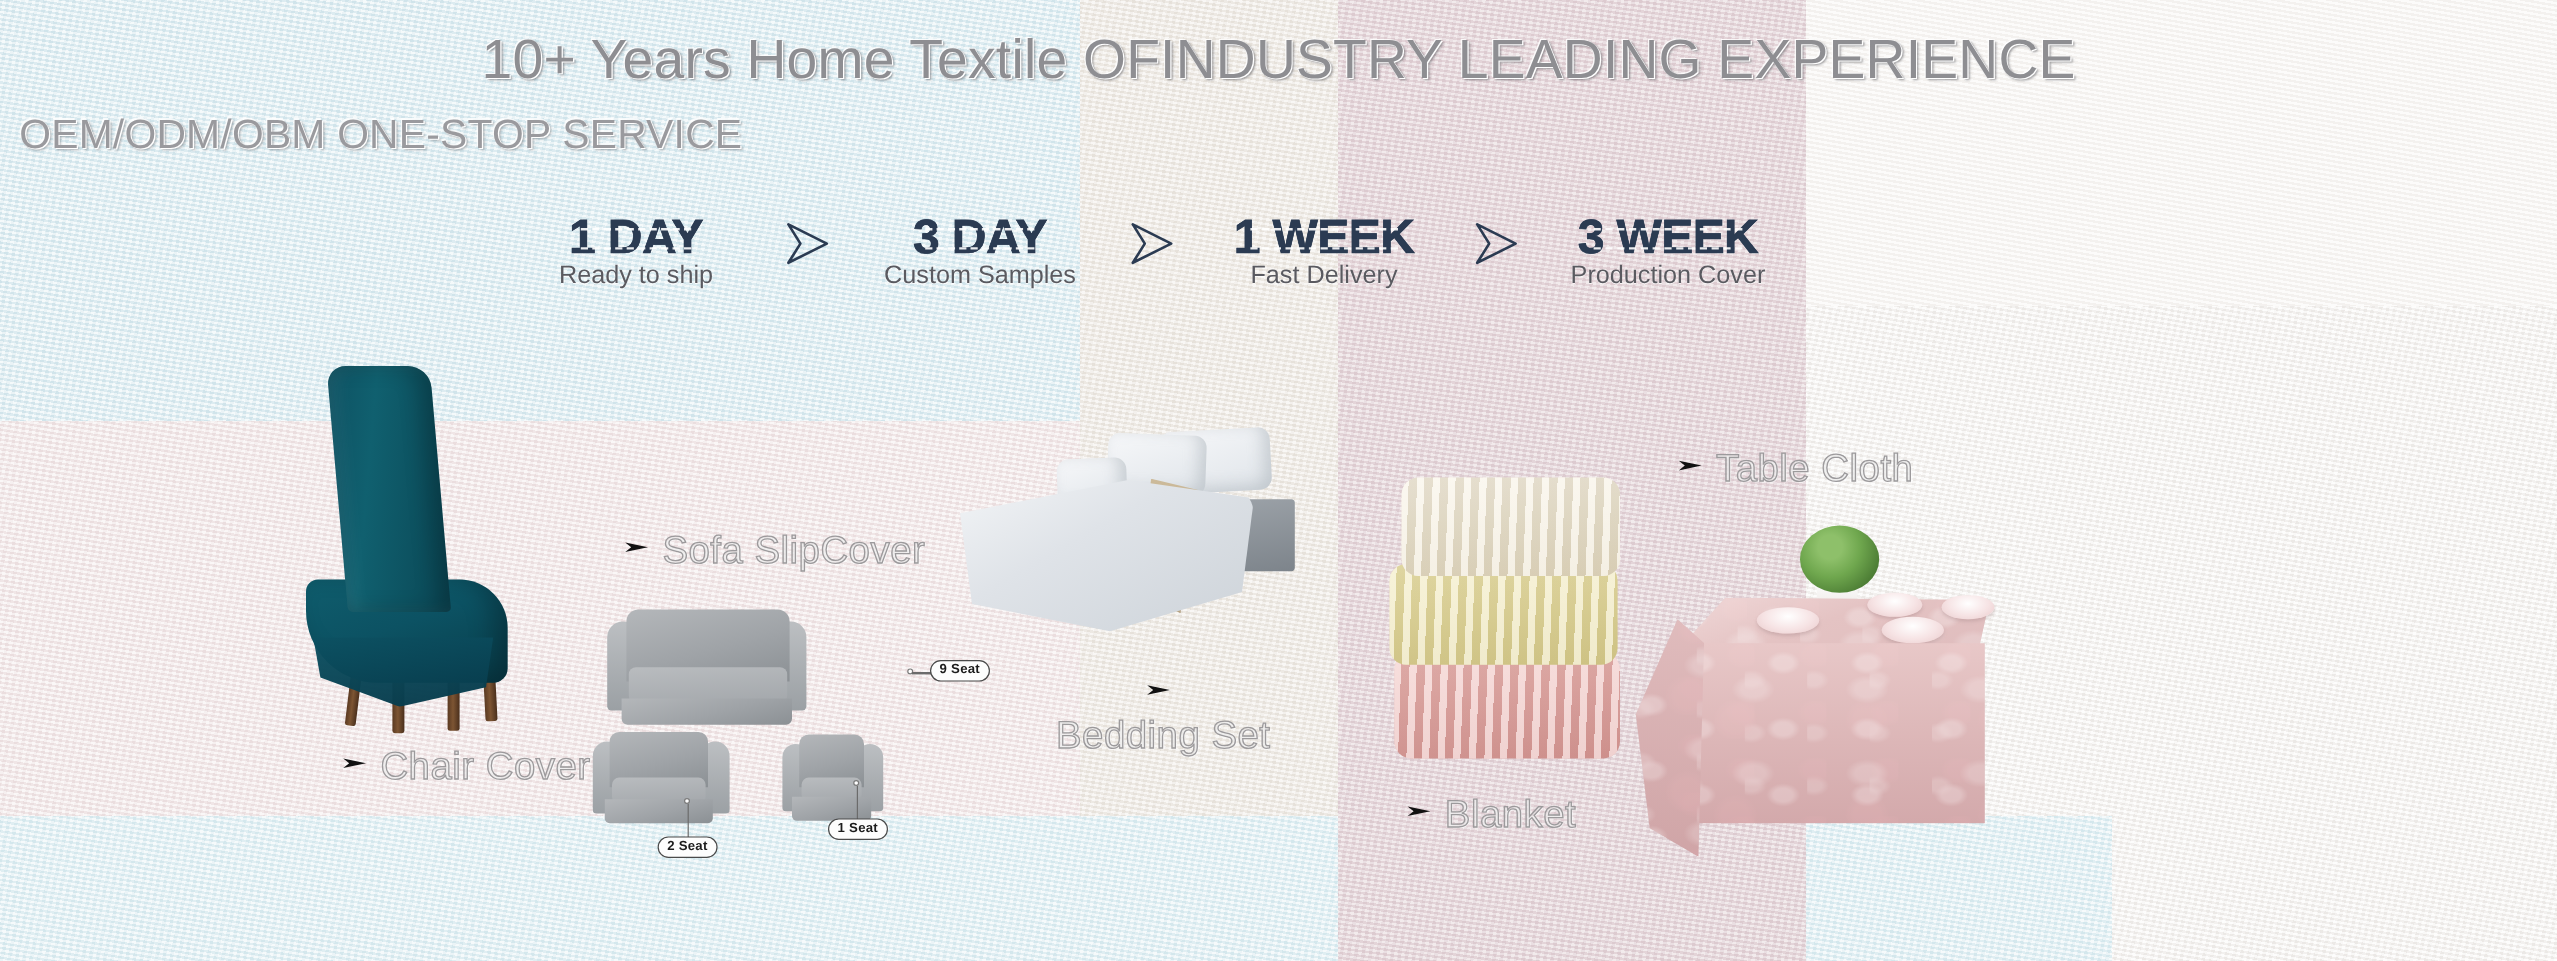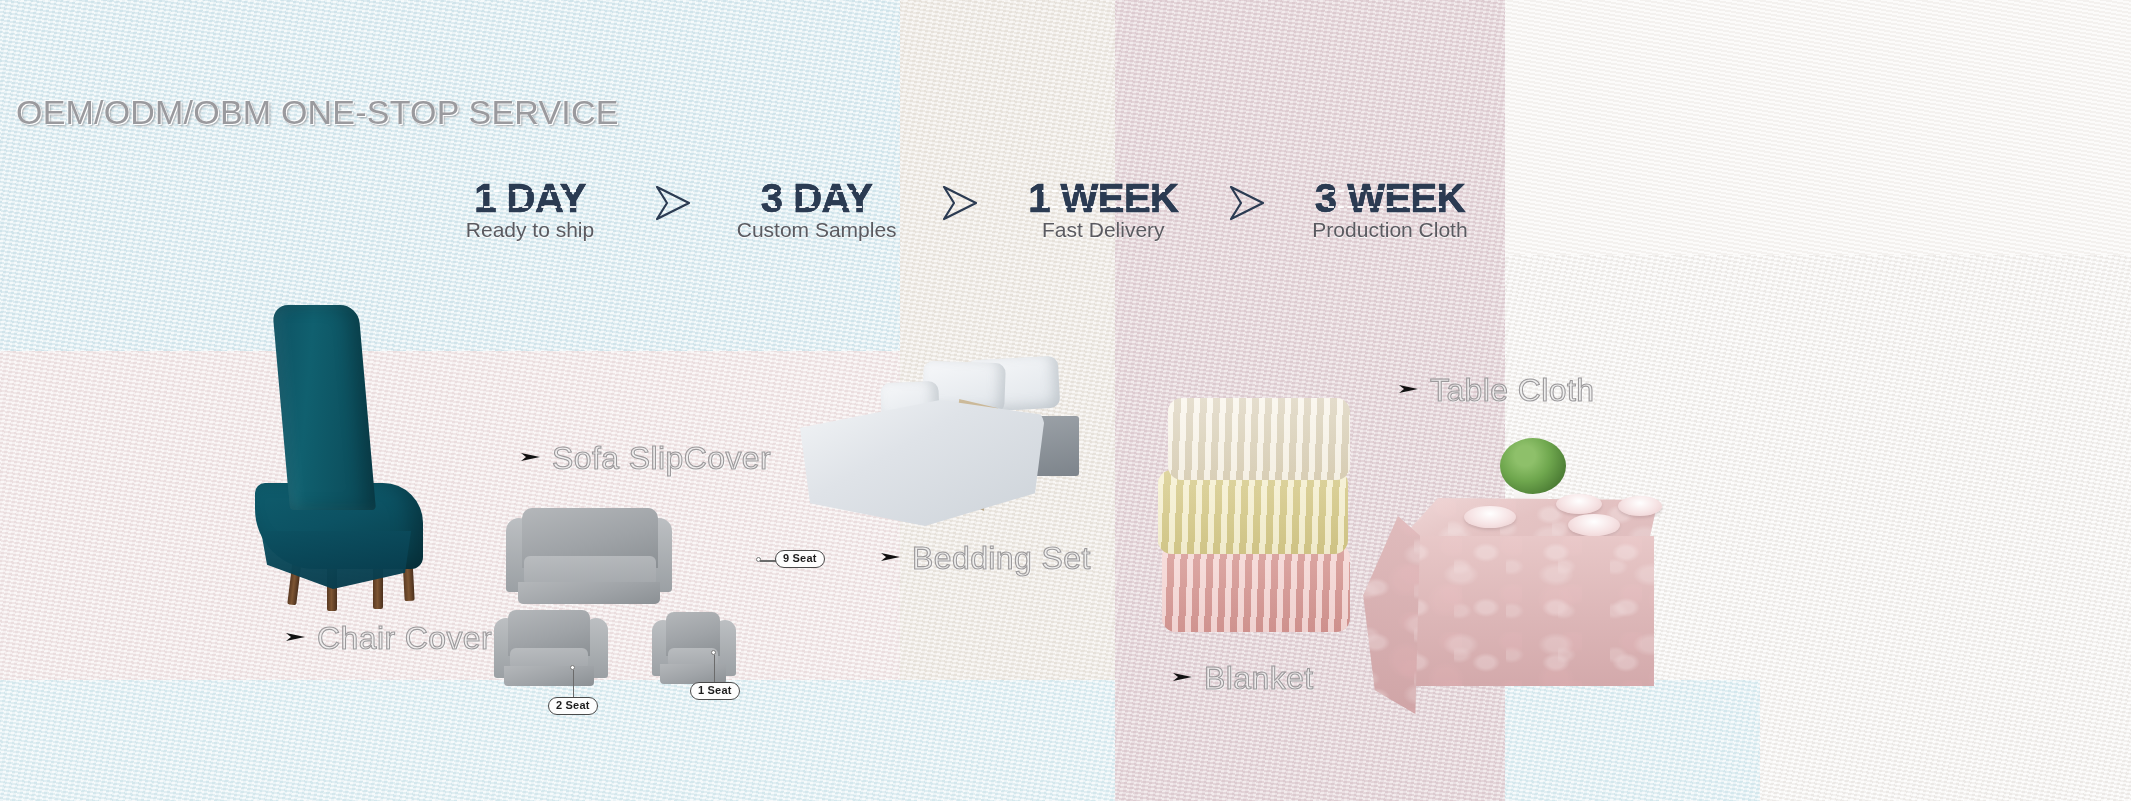--- a/index.html
+++ b/index.html
@@ -264,20 +264,21 @@
   <div class="band bg-base"></div>
   <div class="band bg-noise"></div>
   <div class="band band-white-right"></div>
   <div class="band band-white-topright"></div>
   <div class="band band-cream-mid"></div>
   <div class="band band-blue-top"></div>
   <div class="band band-pink-left"></div>
   <div class="band band-blue-bottom"></div>
   <div class="band band-mauve"></div>
 
+  <div class="headline">10+ Years Home Textile OFINDUSTRY LEADING EXPERIENCE</div>
   <div class="subheadline">OEM/ODM/OBM ONE-STOP SERVICE</div>
 
   <div class="timeline">
 
     <div class="tl-step">
       <div class="tl-big">1 DAY</div>
       <div class="tl-sub">Ready to ship</div>
     </div>
 
     <div class="tl-arrow">
@@ -303,21 +304,21 @@
     </div>
 
     <div class="tl-arrow">
       <svg width="44" height="40" viewBox="0 0 44 40" aria-hidden="true">
         <path d="M6 4 L38 20 L6 36 L16 20 Z" fill="none" stroke="#2b3b52" stroke-width="2.2" stroke-linejoin="round"></path>
       </svg>
     </div>
 
     <div class="tl-step">
       <div class="tl-big">3 WEEK</div>
-      <div class="tl-sub">Production Cloth</div>
+      <div class="tl-sub">Production Cover</div>
     </div>
   </div>
 
   <div class="prod" style="left:255px; top:305px; width:190px; height:300px;">
     <div class="leg" style="left:36px; top:238px; width:9px; height:62px; transform:rotate(7deg);"></div>
     <div class="leg" style="left:72px; top:248px; width:10px; height:58px;"></div>
     <div class="leg" style="left:118px; top:244px; width:10px; height:60px;"></div>
     <div class="leg" style="left:148px; top:232px; width:10px; height:64px; transform:rotate(-3deg);"></div>
     <div class="chair-seat"></div>
     <div class="chair-skirt"></div>
@@ -383,21 +384,21 @@
 
   <div class="prod" style="left:795px; top:340px; width:310px; height:200px;">
     <div class="bed-duvet" style="left:196px; top:76px; width:88px; height:60px; background:linear-gradient(170deg,#9ea4aa,#7d848b); border-radius:3px;"></div>
     <div class="pillow" style="left:172px; top:18px; width:92px; height:52px; transform:rotate(-3deg);"></div>
     <div class="pillow" style="left:128px; top:22px; width:82px; height:50px; transform:rotate(2deg);"></div>
     <div class="pillow" style="left:86px;  top:42px; width:58px; height:42px; transform:rotate(-2deg);"></div>
     <div class="throw" style="left:154px; top:60px; width:46px; height:110px; clip-path:polygon(14% 0, 100% 6%, 84% 100%, 0 86%); transform:rotate(4deg);"></div>
     <div class="bed-duvet" style="left:0px; top:60px; width:250px; height:126px; border-radius:16px 30px 24px 40px; clip-path:polygon(2% 22%, 58% 0, 100% 12%, 96% 74%, 52% 100%, 6% 82%);"></div>
   </div>
 
-  <div class="plabel" style="left:880px; top:540px;">
+  <div class="plabel" style="left:880px; top:565px;flex-direction:column;">
     <span>
       <svg width="28" height="20" viewBox="0 0 28 20" aria-hidden="true">
         <path d="M1 6 L20 10 L1 14 L6 10 Z" fill="#111"></path>
       </svg>
     </span>
     <span class="ltext">Bedding Set</span>
   </div>
 
   <div class="prod" style="left:1158px; top:392px; width:200px; height:250px;">
     <div class="blanket" style="left:4px;  top:152px; width:188px; height:88px; background:linear-gradient(175deg,#efb8b4,#dd9a96);">

